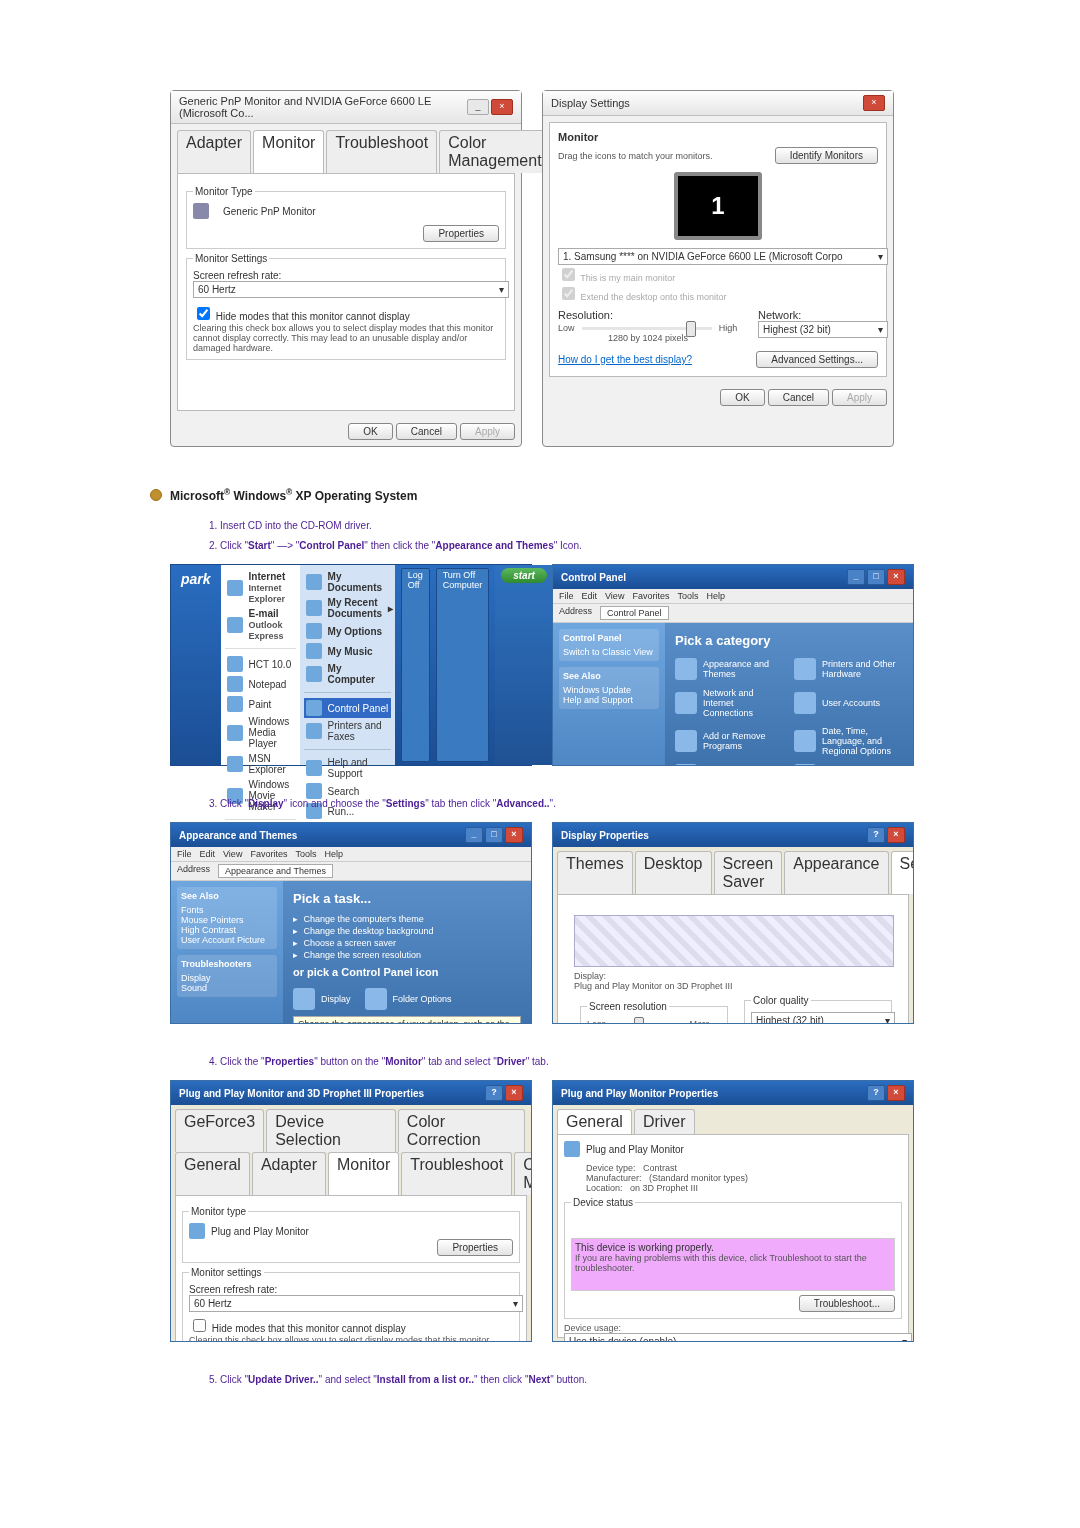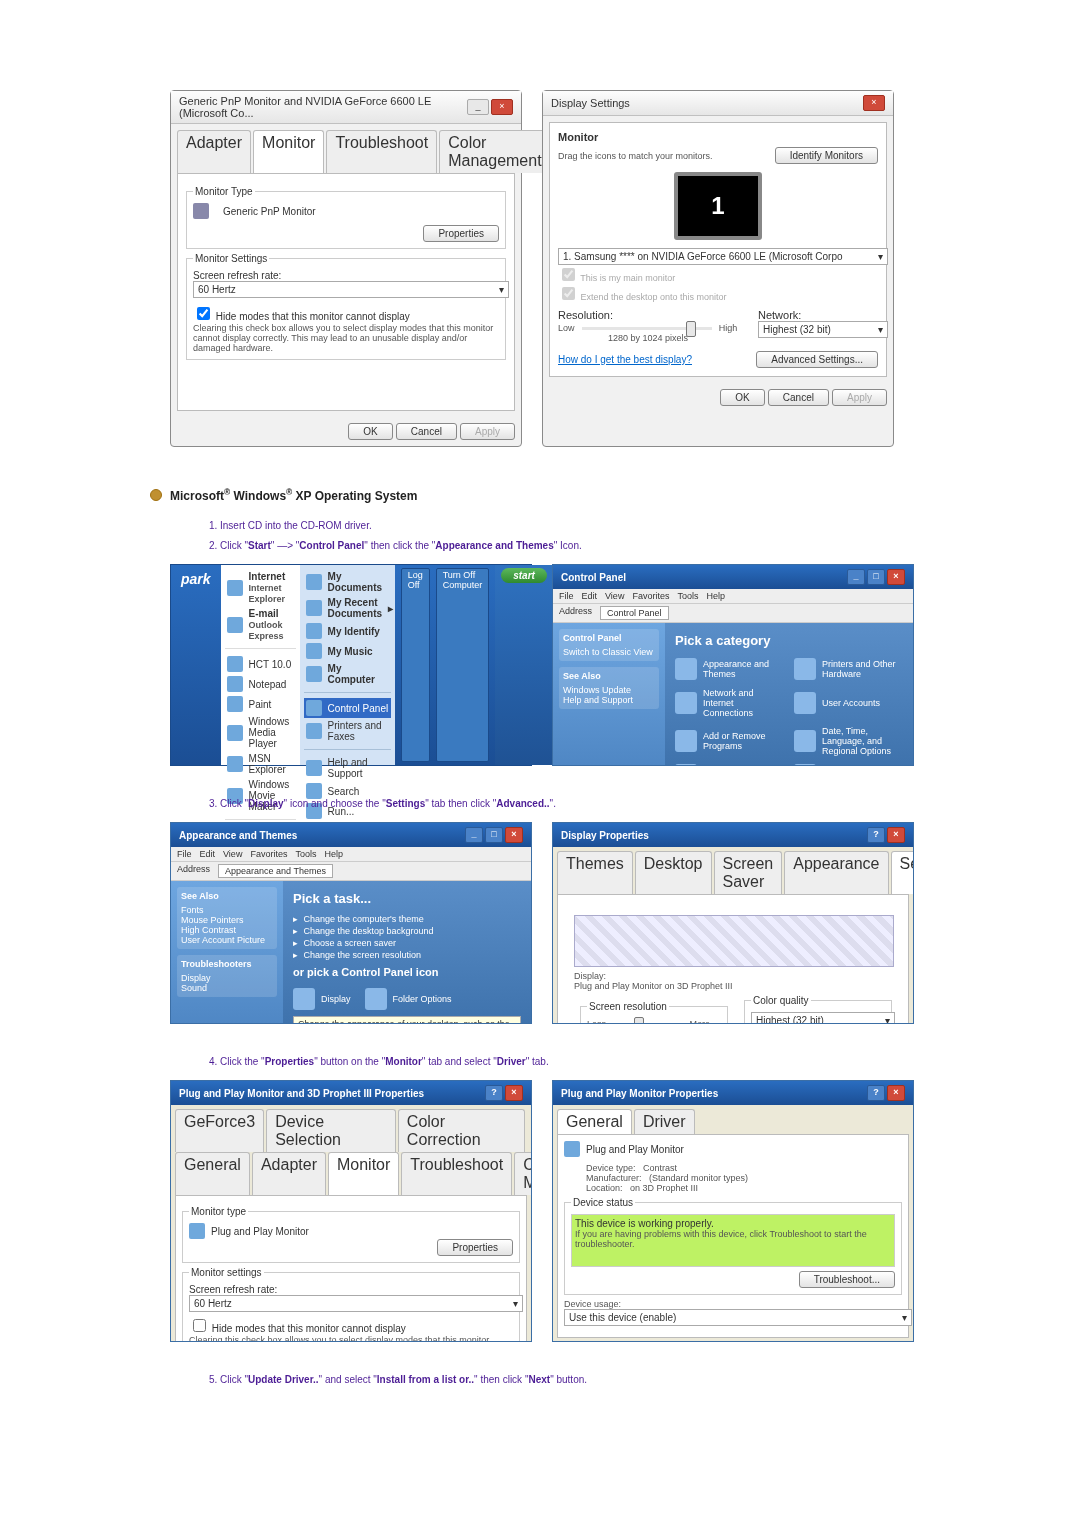--- a/index.html
+++ b/index.html
@@ -469,21 +469,21 @@
             </div>
         </div>
         <div class="xp-start-right">
           <div class="xp-item bold">
               <span class="xp-ico"></span>
               <span>My Documents</span>
             </div>
           <div class="xp-item bold"><span class="xp-ico"></span><span>My Recent Documents</span> ▸</div>
           <div class="xp-item bold">
               <span class="xp-ico"></span>
-              <span>My Identify</span>
+              <span>My Options</span>
             </div>
           <div class="xp-item bold">
               <span class="xp-ico"></span>
               <span>My Music</span>
             </div>
           <div class="xp-item bold">
               <span class="xp-ico"></span>
               <span>My Computer</span>
             </div>
           <hr style="border:none;border-top:1px solid #a8c0d8;">
@@ -772,21 +772,21 @@
           <span class="xp-ico"></span>
           <span>Plug and Play Monitor</span>
         </div>
         <div style="margin:6px 0 2px 22px;" class="tiny">
           <div><span>Device type:</span> &nbsp; <span>Contrast</span></div>
           <div><span>Manufacturer:</span> &nbsp; <span>(Standard monitor types)</span></div>
           <div><span>Location:</span> &nbsp; <span>on 3D Prophet III</span></div>
         </div>
         <fieldset>
           <legend>Device status</legend>
-          <div style="background:#bef264;border:1px solid #ccc;padding:3px;height:45px;">
+          <div style="background:#f0abfc;border:1px solid #ccc;padding:3px;height:45px;margin-top:24px;">
             <div>This device is working properly.</div>
             <div class="tiny">If you are having problems with this device, click Troubleshoot to start the troubleshooter.</div>
           </div>
           <div style="text-align:right;margin-top:4px;"><span class="btn">Troubleshoot...</span></div>
         </fieldset>
         <div class="tiny">Device usage:</div>
         <div class="input-select" style="display:flex;justify-content:space-between;">
             <span>Use this device (enable)</span>
             <span>▾</span>
           </div>

